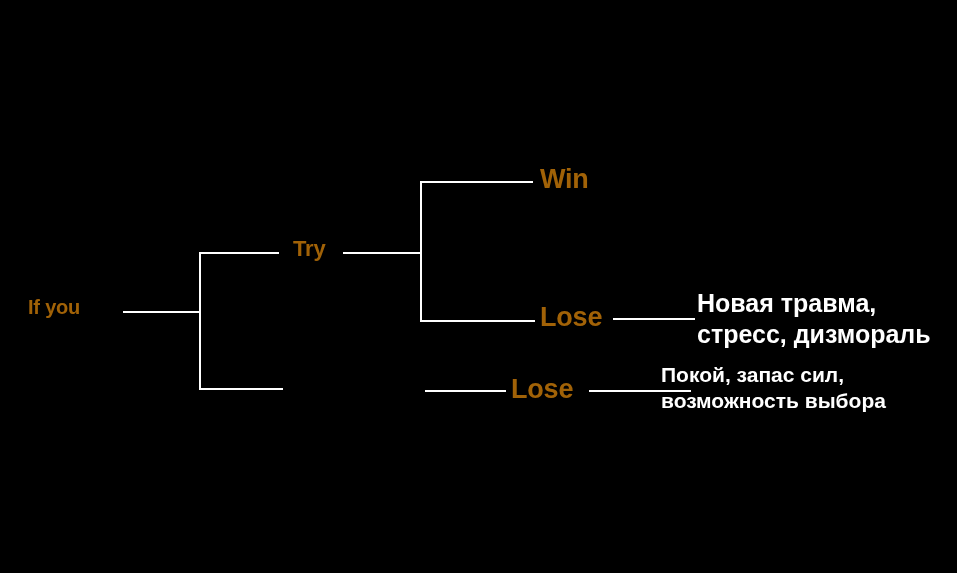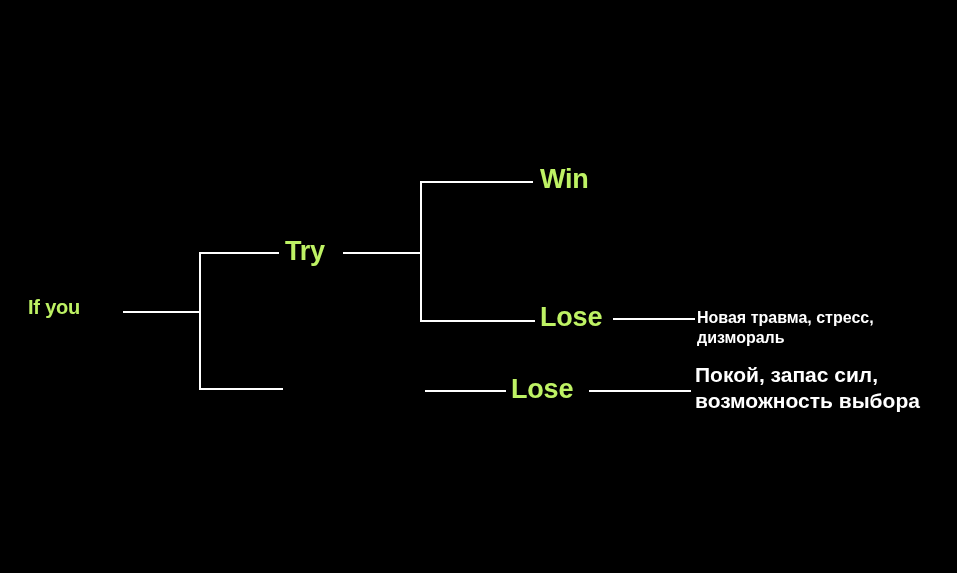--- a/index.html
+++ b/index.html
@@ -10,21 +10,21 @@
   #canvas {
     position: relative;
     width: 957px;
     height: 573px;
     background: #000000;
     overflow: hidden;
     font-family: "Liberation Sans", sans-serif;
   }
   .node {
     position: absolute;
-    color: #bef264;
+    color: #a16207;
     font-weight: bold;
     white-space: nowrap;
     line-height: 1.0;
     letter-spacing: -0.2px;
     text-align: center;
   }
   .leaf-text {
     position: absolute;
     color: #ffffff;
     font-weight: bold;
@@ -36,27 +36,27 @@
     height: 2px;
     background: #ffffff;
   }
   .vline {
     position: absolute;
     width: 2px;
     background: #ffffff;
   }
   
   #node-root      { left: 28px;  top: 297px; font-size: 20px; }
-  #node-try       { left: 285px; top: 238px; font-size: 27px; }
+  #node-try       { left: 293px; top: 238px; font-size: 22px; }
   #node-donttry   { left: 287px; top: 375px; font-size: 27px; }
   #node-win       { left: 540px; top: 166px; font-size: 27px; }
   #node-lose-1    { left: 540px; top: 304px; font-size: 27px; }
   #node-lose-2    { left: 511px; top: 376px; font-size: 27px; }
-  #leaf-1         { left: 697px; top: 288px; font-size: 16px; margin-top: 20px; }
-  #leaf-2         { left: 695px; top: 362px; font-size: 21px; }
+  #leaf-1         { left: 697px; top: 288px; font-size: 25px; }
+  #leaf-2         { left: 661px; top: 362px; font-size: 21px; }
 </style>
 </head>
 <body>
 
 <div id="canvas">
 
   <div class="hline" style="left:123px; top:311px; width:78px;"></div>
 
   <div class="vline" style="left:199px; top:252px; height:137px;"></div>
 

